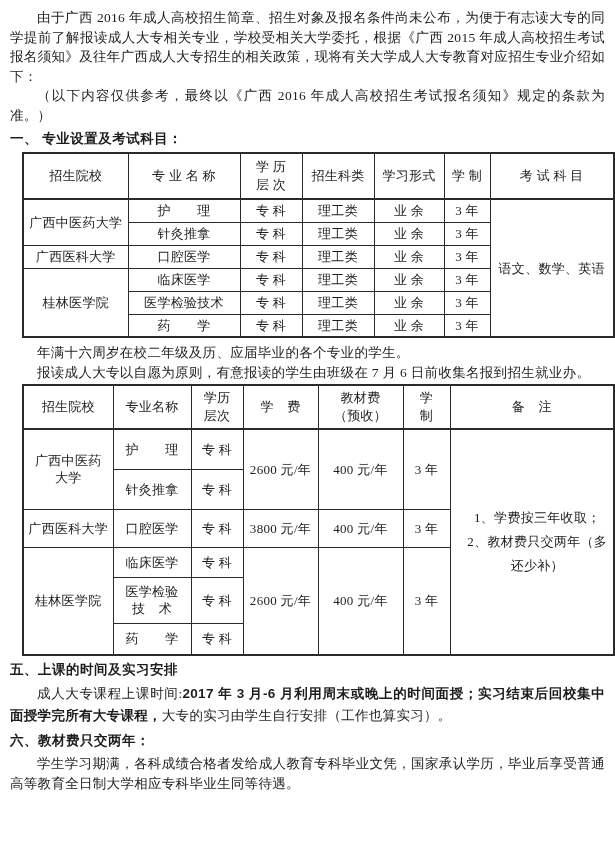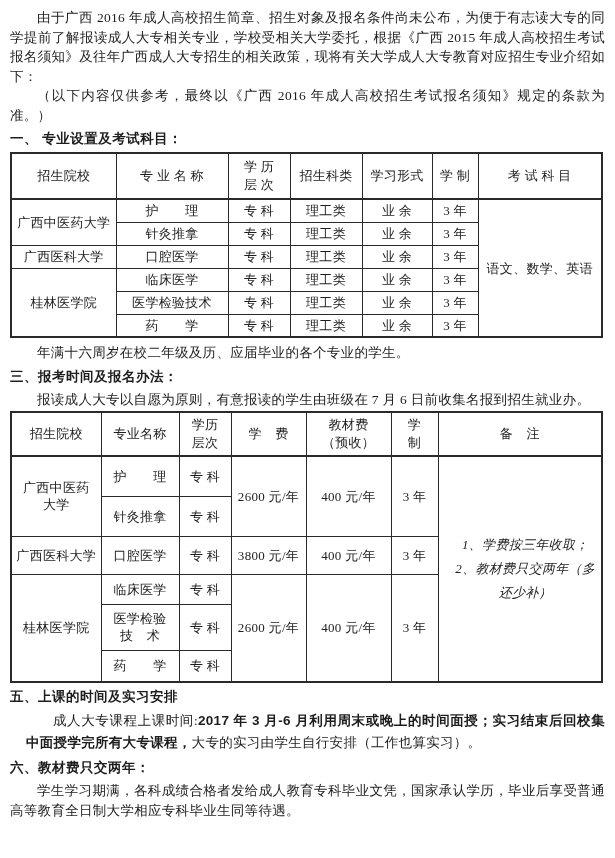--- a/index.html
+++ b/index.html
@@ -31,21 +31,21 @@
     font-weight: bold;
     font-size: 13.5px;
     line-height: 18px;
     margin: 5px 0 4px 0;
     letter-spacing: 0.5px;
   }
   table.t {
     border-collapse: collapse;
     table-layout: fixed;
     width: 496px;
-    margin: 2px 0 5px 0;
+    margin: 2px 0 5px 12px;
     border: 2px solid #2a2a2a;
   }
   table.t td {
     border: 1px solid #2a2a2a;
     text-align: center;
     vertical-align: middle;
     font-size: 13px;
     line-height: 17px;
     padding: 2px 3px;
     white-space: pre-line;
@@ -53,27 +53,26 @@
     overflow: hidden;
   }
   table.t tr.head td {
     border-bottom-width: 2px;
     line-height: 18px;
   }
   td.remark-cell {
     text-align: right;
     padding-left: 14px !important;
     line-height: 24px !important;
-    font-style: italic;
   }
   .s5-bold {
     font-family: "Liberation Sans", "DejaVu Sans", sans-serif;
     font-weight: bold;
   }
-  p.s5 { line-height: 22px; margin-left: 16px; }
+  p.s5 { line-height: 22px; }
 </style>
 </head>
 <body>
 
 <div class="doc">
 
   <p class="body-text">由于广西 2016 年成人高校招生简章、招生对象及报名条件尚未公布，为便于有志读大专的同学提前了解报读成人大专相关专业，学校受相关大学委托，根据《广西 2015 年成人高校招生考试报名须知》及往年广西成人大专招生的相关政策，现将有关大学成人大专教育对应招生专业介绍如下：</p>
   <p class="body-text">（以下内容仅供参考，最终以《广西 2016 年成人高校招生考试报名须知》规定的条款为准。）</p>
 
   <div class="sec-heading">一、 专业设置及考试科目：</div>
@@ -143,21 +142,20 @@
       <td>专 科</td>
       <td>理工类</td>
       <td>业 余</td>
       <td>3 年</td>
     </tr>
   </tbody>
     </table>
 
   <p class="body-text">年满十六周岁在校二年级及历、应届毕业的各个专业的学生。</p>
 
-  <div class="sec-heading">三、报考时间及报名办法：</div>
   <p class="body-text">报读成人大专以自愿为原则，有意报读的学生由班级在 7 月 6 日前收集名报到招生就业办。</p>
 
 
   <table class="t">
     <colgroup>
       <col style="width:90px">
         <col style="width:78px">
         <col style="width:52px">
       <col style="width:75px">
         <col style="width:85px">

